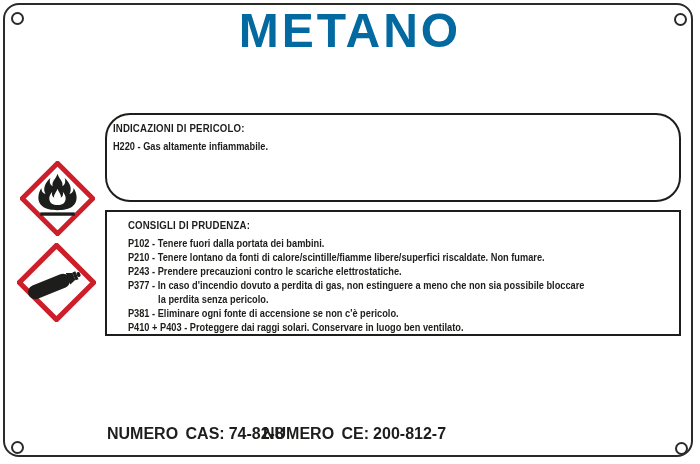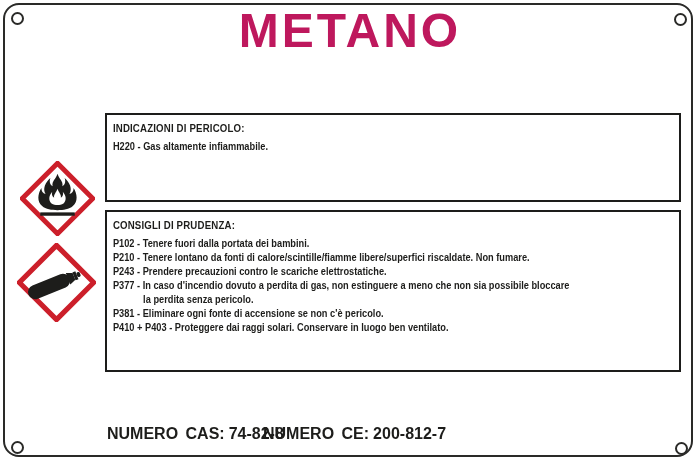--- a/index.html
+++ b/index.html
@@ -14,31 +14,31 @@
   .hole{
     position:absolute;width:13px;height:13px;border:2.5px solid #2a2a28;
     border-radius:50%;background:#fff;box-sizing:border-box;
   }
   .hole.tl{left:11px;top:12px;}
   .hole.tr{left:674px;top:13px;}
   .hole.bl{left:11px;top:441px;}
   .hole.br{left:675px;top:442px;}
   .title{
     position:absolute;top:7px;left:0;width:100%;text-align:center;
-    font-size:48px;line-height:48px;font-weight:bold;letter-spacing:3px;color:#be185d;
+    font-size:48px;line-height:48px;font-weight:bold;letter-spacing:3px;color:#0369a1;
   }
   .picto{position:absolute;}
   .picto.flame{left:20px;top:161px;width:75px;height:75px;}
   .picto.cyl{left:17px;top:243px;width:79px;height:79px;}
   .box{
     position:absolute;left:105px;width:576px;border:2px solid #1d1d1b;
     box-sizing:border-box;background:#fff;
   }
-  .box.pericolo{top:113px;height:89px;}
-  .box.prudenza{top:210px;height:162px;}
+  .box.pericolo{top:113px;height:89px;border-radius:25px;}
+  .box.prudenza{top:210px;height:126px;padding-left:15px;}
   .boxtext{
     padding:6px 7px 0 7px;width:680px;
     transform:scaleX(0.84);transform-origin:0 0;
     font-weight:bold;white-space:nowrap;
   }
   .boxhead{font-size:11.5px;line-height:14px;margin-bottom:4px;letter-spacing:0.2px;}
   .statement{font-size:11px;line-height:14px;}
   .box.pericolo .statement{margin-top:2px;}
   .plines{margin-top:3px;}
   .pline{font-size:11px;line-height:14px;}

